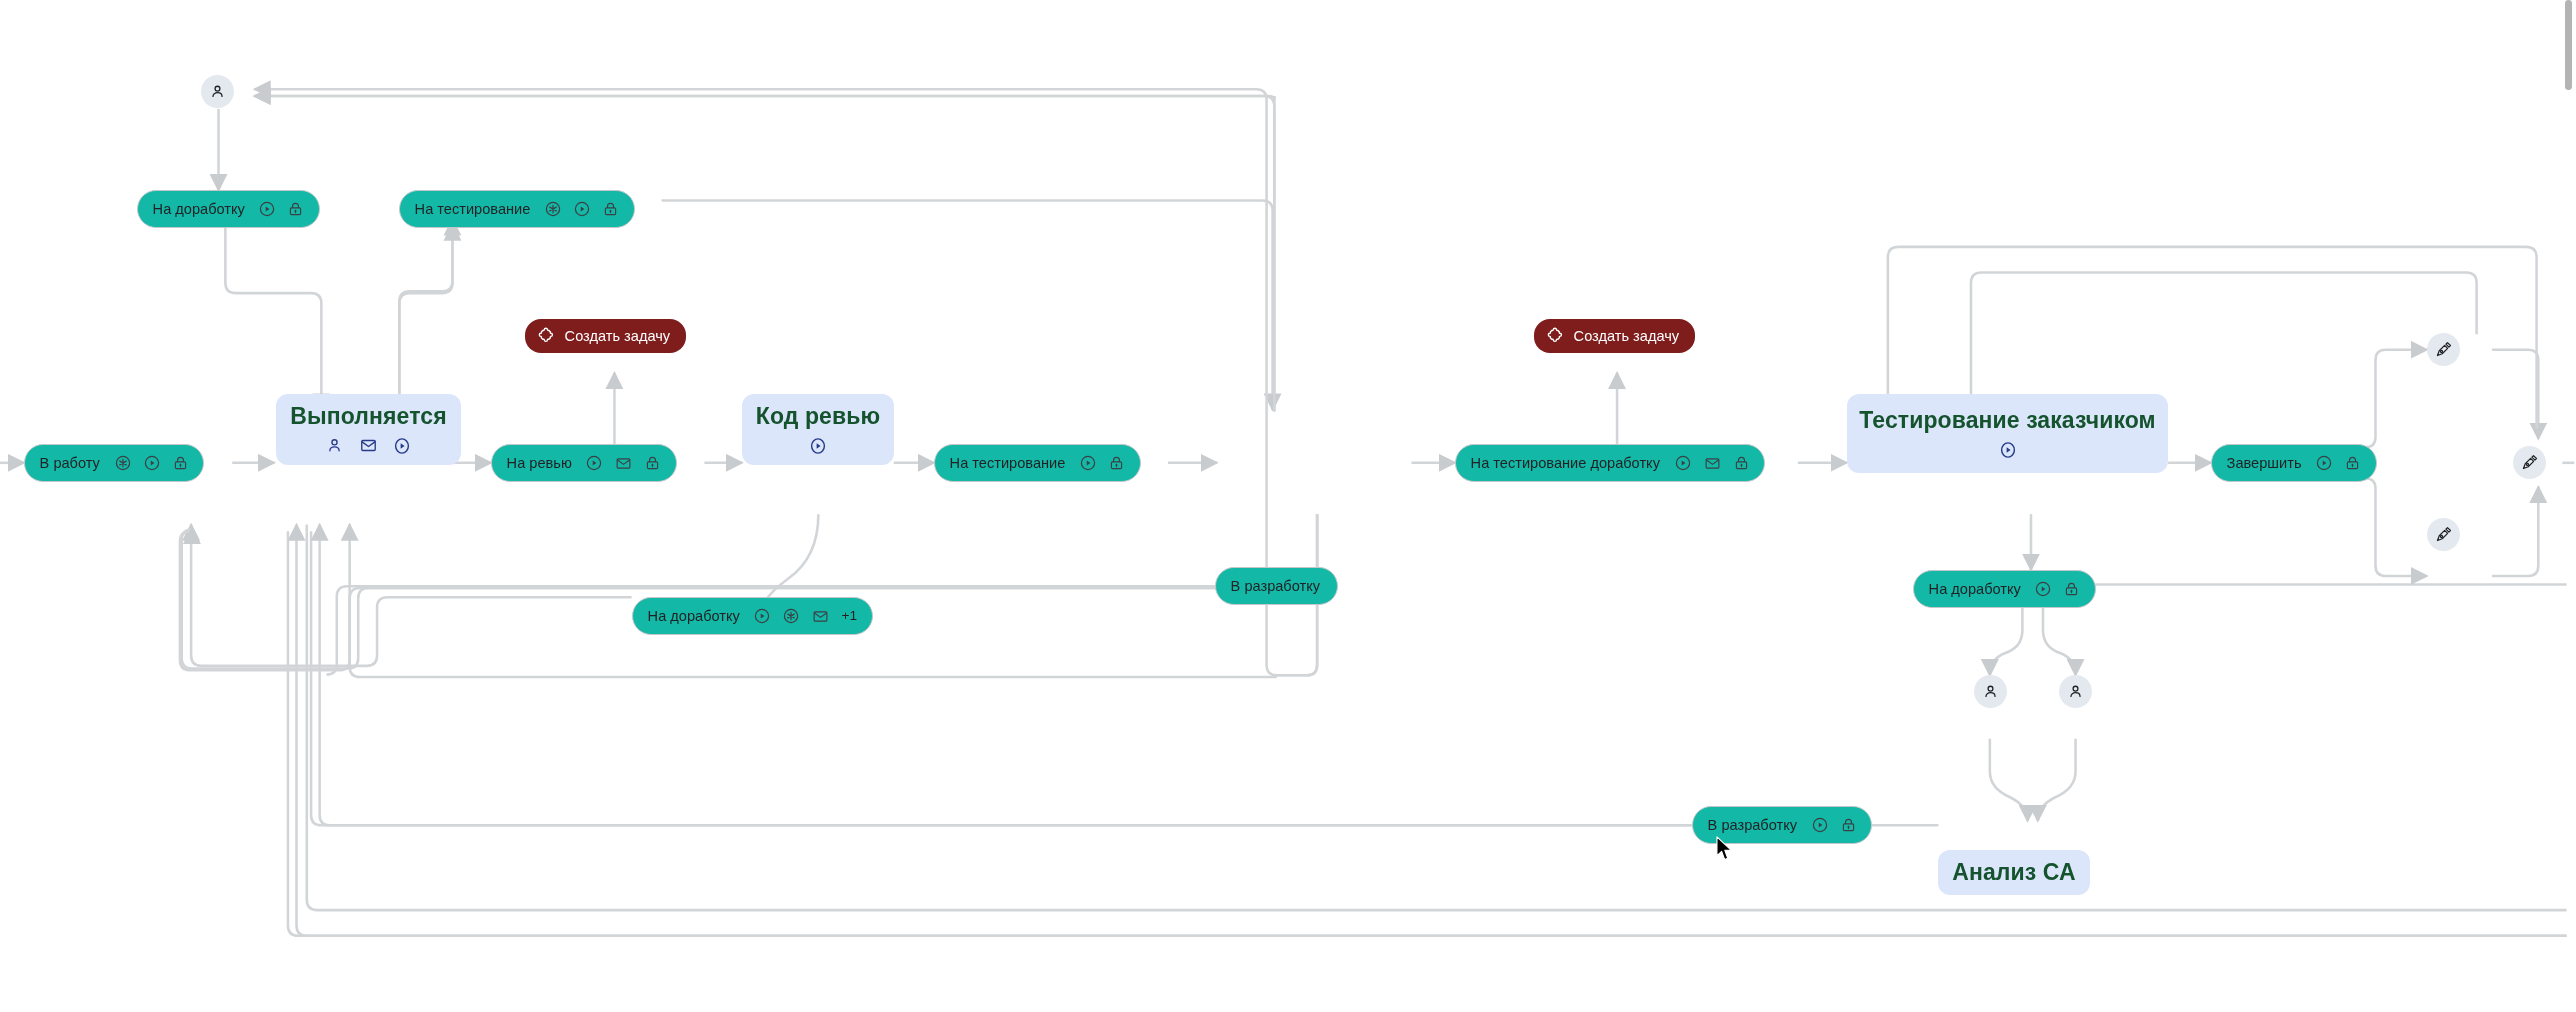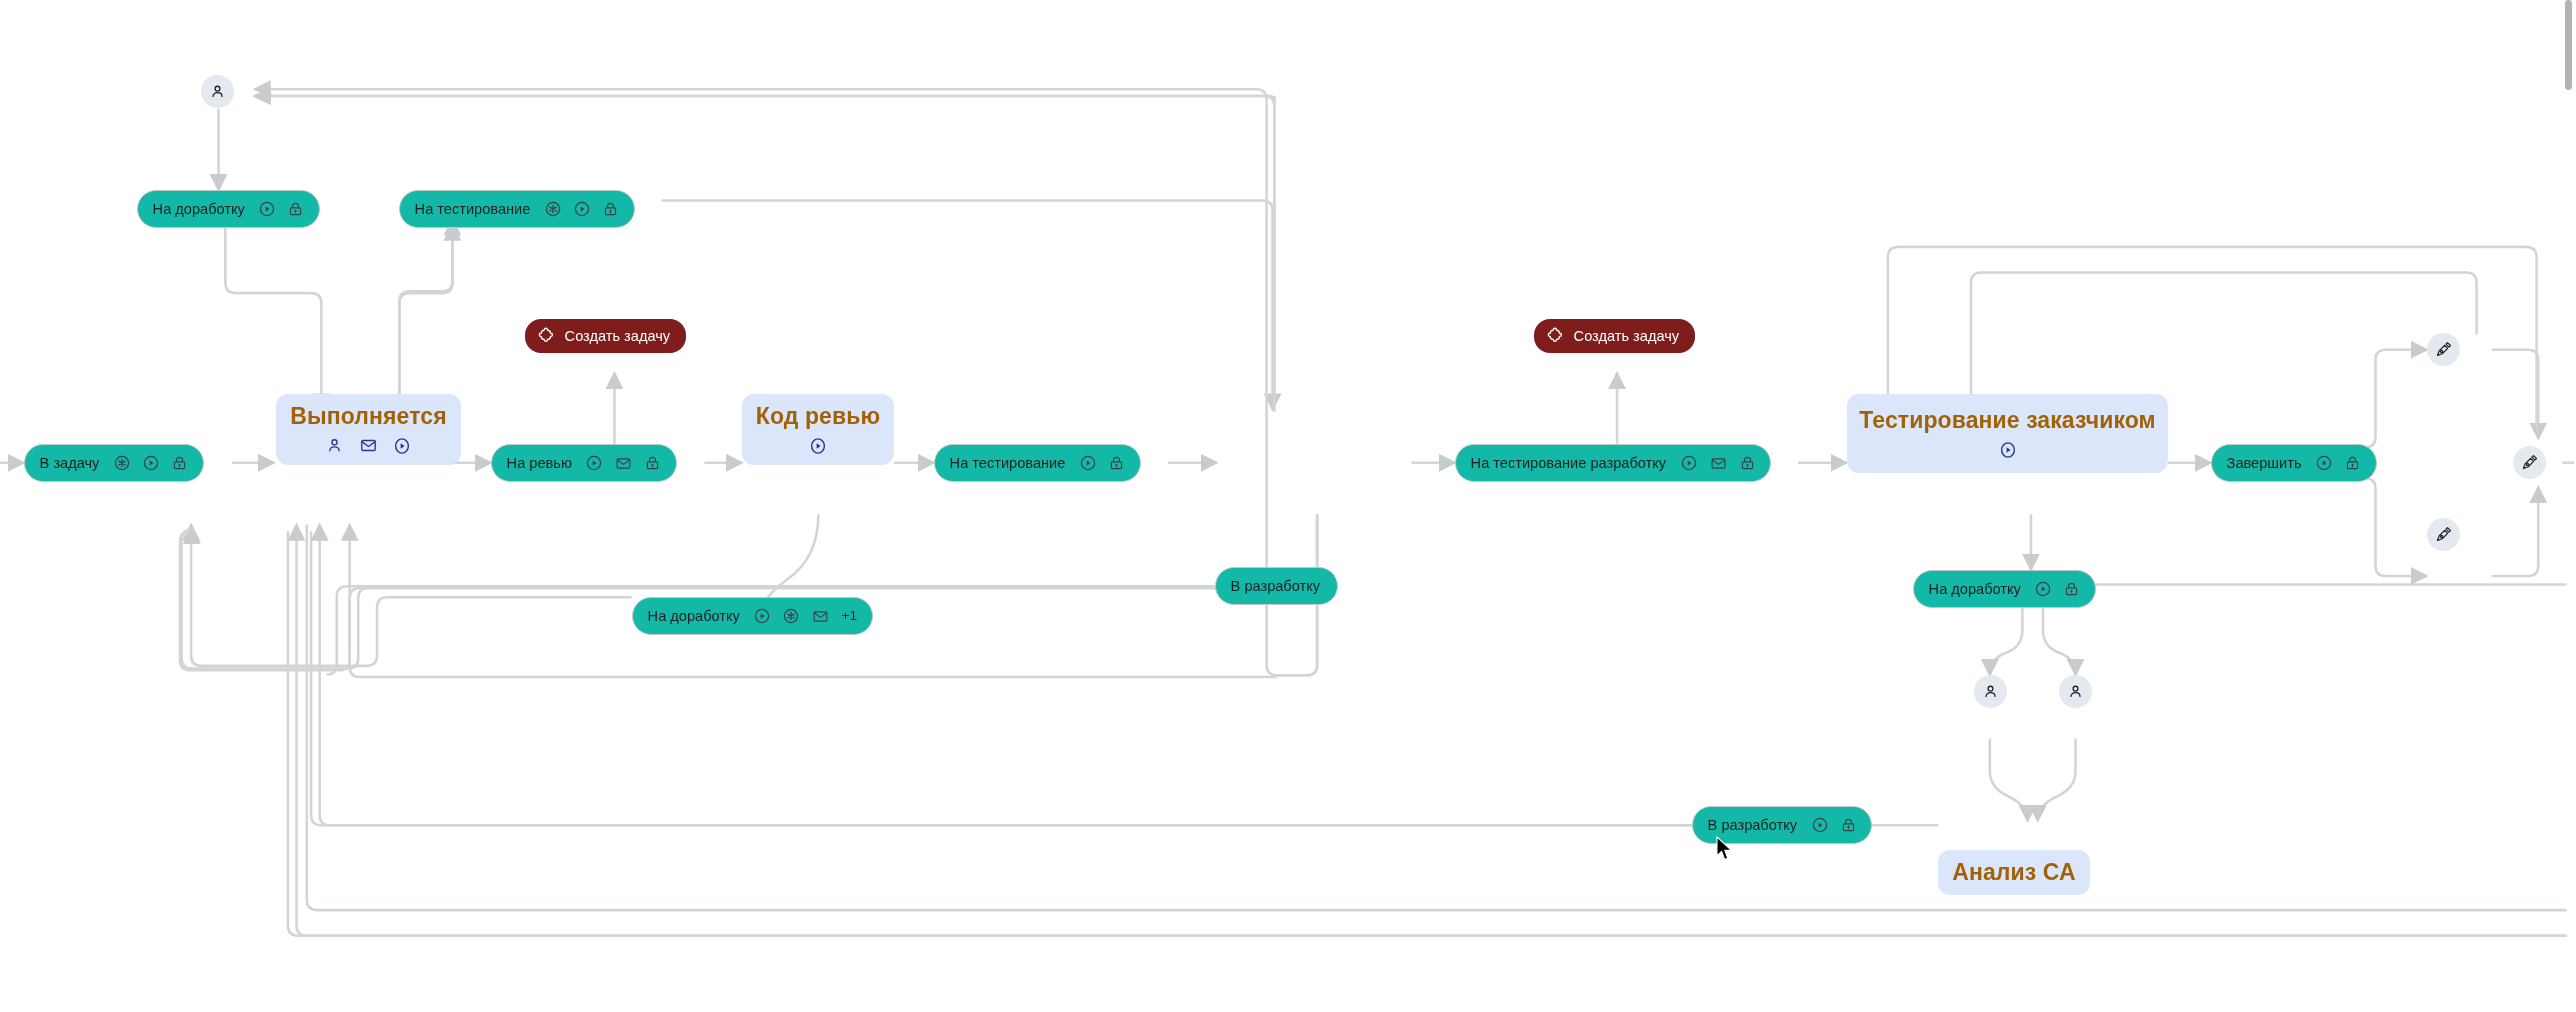--- a/index.html
+++ b/index.html
@@ -34,21 +34,21 @@
     flex-direction: column;
     align-items: center;
     justify-content: center;
     gap: 6.9px;
     color: #263a87;
     cursor: pointer;
   }
   .state .state-title {
     font-size: 23px;
     font-weight: bold;
-    color: #a16207;
+    color: #14532d;
     letter-spacing: 0.1px;
     white-space: nowrap;
     line-height: 1.1;
   }
   .state .state-icons {
     display: flex;
     align-items: center;
     gap: 15.4px;
   }
   .state .state-icons svg { display:block; }
@@ -292,21 +292,21 @@
           </svg>
         </span>
       </div>
     </div>
 
     <div class="state" style="left:1938px; top:850px; width:152px; height:45px;">
       <div class="state-title">Анализ СА</div>
     </div>
 
     <div class="pill" style="left:24px; top:444px;">
-      <span class="pill-label">В задачу</span>
+      <span class="pill-label">В работу</span>
       <span class="pill-icons">
         <span>
           <svg width="18" height="18" viewBox="0 0 24 24" fill="none" stroke="#3b3f44" stroke-width="1.6">
             <circle cx="12" cy="12" r="8.8"></circle>
               <path d="M12 7v10M7.7 9.5l8.6 5M16.3 9.5l-8.6 5" stroke-linecap="round"></path>
           </svg>
         </span>
         <span>
           <svg width="18" height="18" viewBox="0 0 24 24" fill="none" stroke="#3b3f44" stroke-width="1.6">
             <circle cx="12" cy="12" r="8.8"></circle>
@@ -439,21 +439,21 @@
           </svg>
         </span>
       </span>
     </div>
 
     <div class="pill" style="left:1215px; top:567px;">
       <span class="pill-label">В разработку</span>
     </div>
 
     <div class="pill" style="left:1455px; top:444px;">
-      <span class="pill-label">На тестирование разработку</span>
+      <span class="pill-label">На тестирование доработку</span>
       <span class="pill-icons">
         <span>
           <svg width="18" height="18" viewBox="0 0 24 24" fill="none" stroke="#3b3f44" stroke-width="1.6">
             <circle cx="12" cy="12" r="8.8"></circle>
               <path d="M10.3 8.6 15.2 12l-4.9 3.4z" fill="#3b3f44" stroke="none"></path>
           </svg>
         </span>
         <span>
           <svg width="19" height="17" viewBox="0 0 24 24" fill="none" stroke="#3b3f44" stroke-width="1.6" stroke-linejoin="round">
             <rect x="3" y="5.5" width="18" height="13" rx="1.4"></rect>

